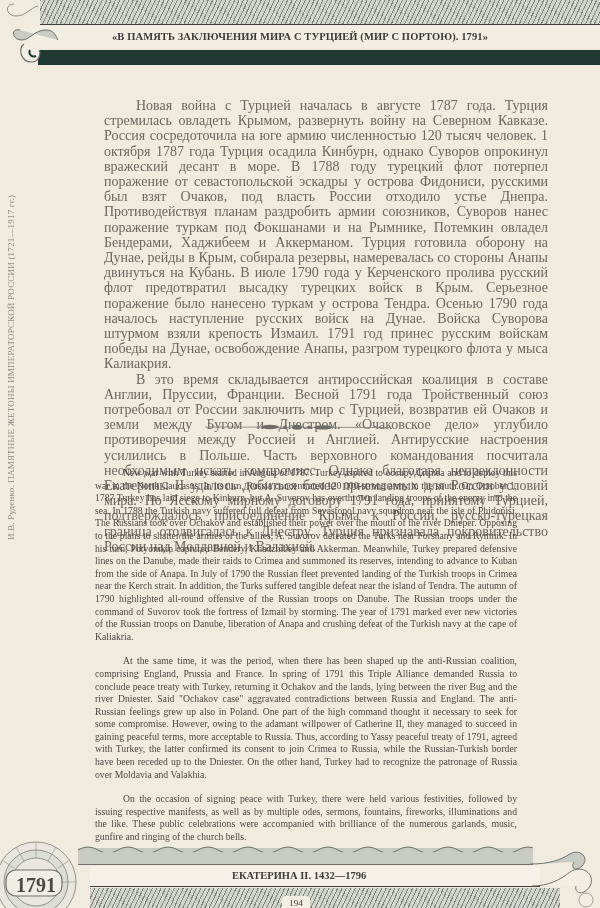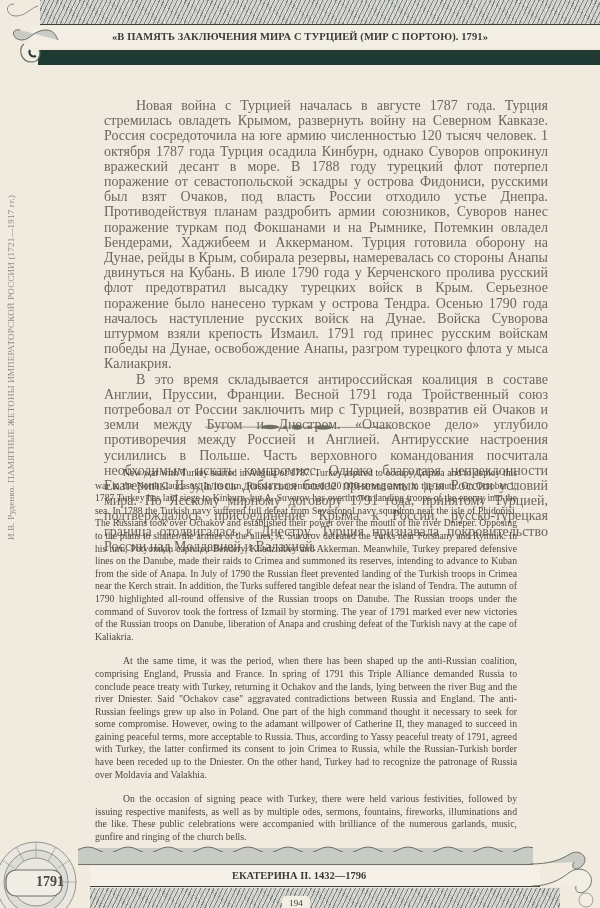--- a/index.html
+++ b/index.html
@@ -78,22 +78,22 @@
   }
   .page-num-box {
     position: absolute; left: 282px; top: 896px; width: 28px; height: 14px;
     background: #f3eee3; border-radius: 4px 4px 0 0; text-align: center;
     font-size: 9px; line-height: 14px; color: #3a3a38;
   }
   .rosette {
     position: absolute; left: -6px; top: 838px; width: 100px; height: 80px;
   }
   .year-label {
-    position: absolute; left: 16px; top: 874px; font-size: 14px;
-    font-weight: bold; color: #4a4a46; font-family: "Liberation Serif", serif; margin-left: 20px;
+    position: absolute; left: 16px; top: 874px; font-size: 20px;
+    font-weight: bold; color: #4a4a46; font-family: "Liberation Serif", serif;
   }
   .right-ornament {
     position: absolute; left: 530px; top: 850px; width: 70px; height: 58px;
   }
 </style>
 </head>
 <body>
 
 <div class="top-hatch hatch"></div>
 <div class="top-title-band"></div>

